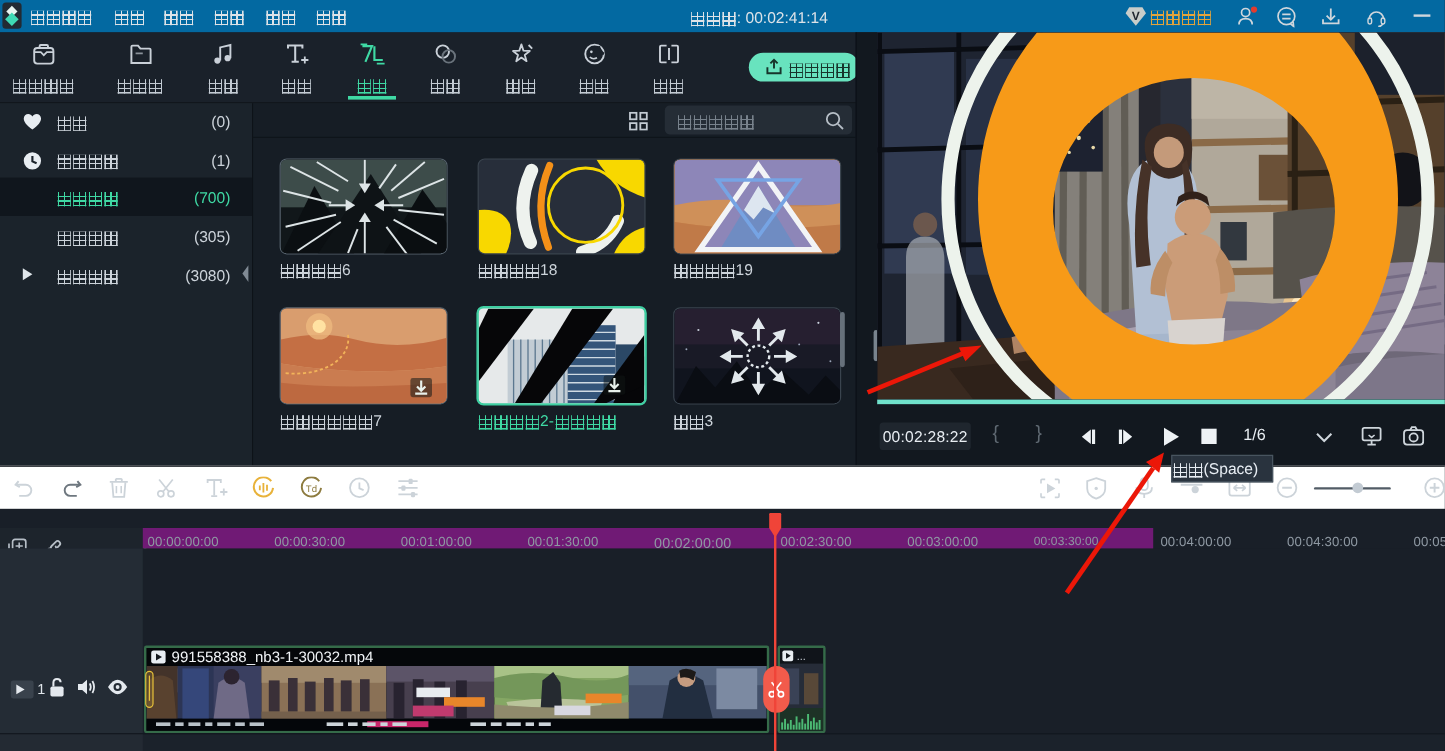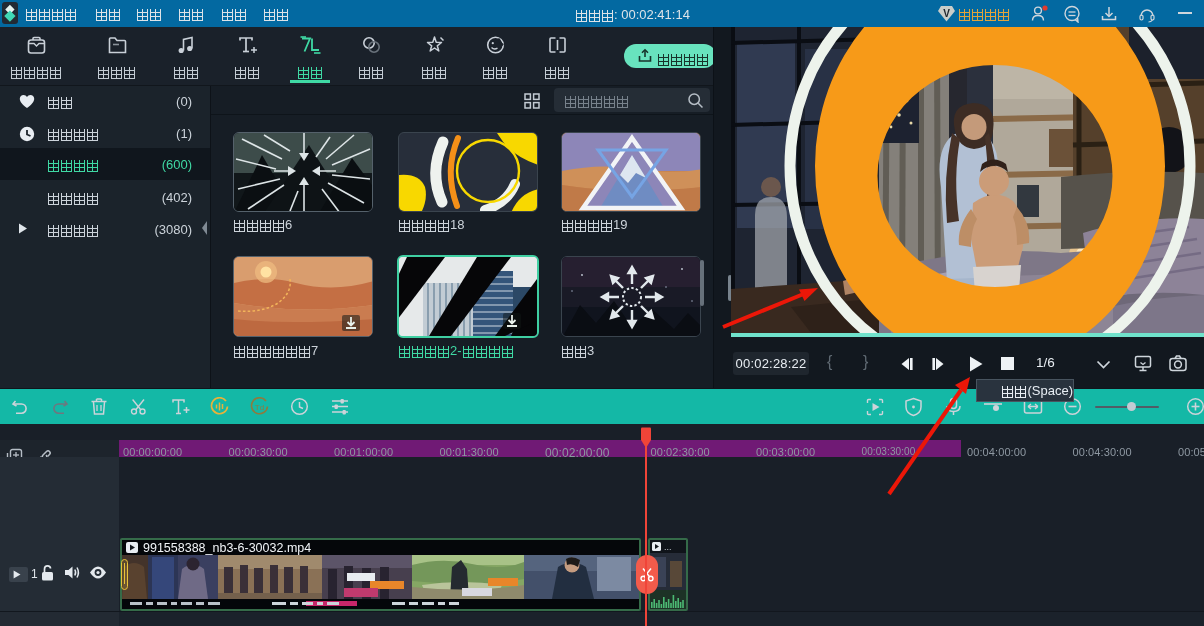--- a/index.html
+++ b/index.html
@@ -147,24 +147,24 @@
 
   <svg class="abs" style="left:19px;top:40px" width="16" height="16" viewBox="0 0 16 16">
     <circle cx="8" cy="8" r="7.2" fill="#e8edf2"></circle>
     <path d="M8 4 L8 8.5 L11.5 10" fill="none" stroke="#1b232b" stroke-width="1.8"></path>
   </svg>
   <div class="abs" style="left:47px;top:41px"><span class="c"></span><span class="c"></span><span class="c"></span><span class="c"></span></div>
   <div class="abs" style="left:168px;top:40px;width:24px;text-align:right">(1)</div>
 
   <div class="abs" style="left:0;top:62px;width:210px;height:32px;background:#10161d"></div>
   <div class="abs" style="left:47px;top:72px;color:#3fd9a4"><span class="c"></span><span class="c"></span><span class="c"></span><span class="c"></span></div>
-  <div class="abs" style="left:152px;top:71px;width:40px;text-align:right;color:#3fd9a4">(600)</div>
+  <div class="abs" style="left:152px;top:71px;width:40px;text-align:right;color:#3fd9a4">(700)</div>
 
   <div class="abs" style="left:47px;top:105px"><span class="c"></span><span class="c"></span><span class="c"></span><span class="c"></span></div>
-  <div class="abs" style="left:152px;top:104px;width:40px;text-align:right">(402)</div>
+  <div class="abs" style="left:152px;top:104px;width:40px;text-align:right">(305)</div>
 
   <svg class="abs" style="left:18px;top:137px" width="10" height="11" viewBox="0 0 10 11">
         <polygon points="1,0.5 9,5.5 1,10.5" fill="#dfe5ea"></polygon>
       </svg>
   <div class="abs" style="left:47px;top:137px"><span class="c"></span><span class="c"></span><span class="c"></span><span class="c"></span></div>
   <div class="abs" style="left:144px;top:136px;width:48px;text-align:right">(3080)</div>
 
   <svg class="abs" style="left:200px;top:133px" width="9" height="18" viewBox="0 0 9 18">
         <polygon points="7,2 2,9 7,16" fill="#808a94"></polygon>
       </svg>
@@ -495,21 +495,21 @@
   </svg>
   <svg class="abs" style="left:438px;top:18px" width="18" height="17" viewBox="0 0 18 17">
     <rect x="1" y="3.5" width="16" height="12" rx="2.5" fill="none" stroke="#cfd6dc" stroke-width="1.5"></rect>
     <path d="M6 3.5 L7.5 1 L10.5 1 L12 3.5" fill="none" stroke="#cfd6dc" stroke-width="1.5"></path>
     <circle cx="9" cy="9.5" r="3.4" fill="none" stroke="#cfd6dc" stroke-width="1.5"></circle>
   </svg>
 </div>
 
 <div class="abs" id="timeline" style="left:0;top:388px;width:1204px;height:238px;background:#191f28">
 
-  <div class="abs" style="left:0;top:0;width:1204px;height:36px;background:#14b8a6;border-top:1px solid #10151b">
+  <div class="abs" style="left:0;top:0;width:1204px;height:36px;background:#ffffff;border-top:1px solid #10151b">
     <svg class="abs" style="left:11px;top:9px" width="18" height="18" viewBox="0 0 18 18">
       <path d="M4.5 3 L2 6 L5.5 8" fill="none" stroke="#ccd3d9" stroke-width="1.6"></path>
       <path d="M2.3 6 L10.5 6 A4.6 4.6 0 0 1 10.5 15.2 L5 15.2" fill="none" stroke="#ccd3d9" stroke-width="1.6"></path>
     </svg>
     <svg class="abs" style="left:51px;top:9px" width="18" height="18" viewBox="0 0 18 18">
       <path d="M13.5 3 L16 6 L12.5 8" fill="none" stroke="#6e777f" stroke-width="1.6"></path>
       <path d="M15.7 6 L7.5 6 A4.6 4.6 0 0 0 7.5 15.2 L13 15.2" fill="none" stroke="#6e777f" stroke-width="1.6"></path>
     </svg>
     <svg class="abs" style="left:90px;top:8px" width="18" height="19" viewBox="0 0 18 19">
       <path d="M3.5 5 L4.5 17 L13.5 17 L14.5 5" fill="none" stroke="#ccd3d9" stroke-width="1.5"></path>
@@ -710,21 +710,21 @@
       <circle cx="9" cy="7.5" r="1.6" fill="#e4e9ee"></circle>
     </svg>
 
     <div id="clip1" class="abs" style="left:120px;top:81px;width:521px;height:73px">
 <div class="abs" style="left:0;top:0;width:521px;height:73px;border:2px solid #356b49;border-radius:2px;background:#05070a;overflow:hidden">
   <div class="abs" style="left:4px;top:2px;width:12px;height:11px;background:#e8edf2;border-radius:2px">
     <svg width="12" height="11" viewBox="0 0 12 11">
                 <polygon points="4,2.5 9,5.5 4,8.5" fill="#14181e"></polygon>
               </svg>
   </div>
-  <div class="abs" style="left:21px;top:1px;color:#f2f5f8;font-size:12.5px;white-space:nowrap">991558388_nb3-6-30032.mp4</div>
+  <div class="abs" style="left:21px;top:1px;color:#f2f5f8;font-size:12.5px;white-space:nowrap">991558388_nb3-1-30032.mp4</div>
   <svg class="abs" style="left:0px;top:15px" width="517px" height="44px" viewBox="0 0 517 44" preserveAspectRatio="none">
     <rect x="0" y="0" width="96" height="44" fill="#2c3555"></rect>
     <rect x="4" y="2" width="22" height="20" fill="#4a5d8a"></rect>
     <rect x="0" y="0" width="26" height="44" fill="#43332a"></rect>
     <path d="M2 12 Q12 4 22 12 L25 44 L0 44 Z" fill="#59422f"></path>
     <rect x="30" y="2" width="22" height="42" fill="#35477a"></rect>
     <rect x="56" y="0" width="40" height="44" fill="#3a3f60"></rect>
     <path d="M60 14 Q71 5 82 14 L86 44 L56 44 Z" fill="#6f6a86"></path>
     <circle cx="71" cy="9" r="6.5" fill="#2c2430"></circle>
     <rect x="96" y="0" width="104" height="44" fill="#8a7156"></rect>
@@ -851,17 +851,17 @@
     <path d="M3 1.5 Q3 0.5 4 0.5 L12 0.5 Q13 0.5 13 1.5 L13 13 L8 21 L3 13 Z" fill="#f04438"></path>
   </svg>
 </div>
 
 <svg class="abs" id="arrows" style="left:0;top:0;pointer-events:none" width="1204" height="626" viewBox="0 0 1204 626">
   <line x1="723" y1="327" x2="806" y2="293" stroke="#ec1708" stroke-width="4"></line>
   <polygon points="818,288 799,289.5 804.5,301" fill="#ec1708"></polygon>
   <line x1="889" y1="494" x2="961" y2="390" stroke="#ec1708" stroke-width="4"></line>
   <polygon points="970,377 955,385 966,394" fill="#ec1708"></polygon>
 </svg>
-<div class="abs" id="tooltip" style="left:976px;top:379px;width:98px;height:23px;background:#29333e;border:1px solid #48545f;color:#e8eef4;font-size:13px;text-align:right;line-height:21px">
+<div class="abs" id="tooltip" style="left:976px;top:379px;width:85px;height:23px;background:#29333e;border:1px solid #48545f;color:#e8eef4;font-size:13px;text-align:left;line-height:21px">
   <span class="c"></span><span class="c"></span><span style="vertical-align:1px">(Space)</span>
 </div>
 
 </div>
 
 </body></html>

